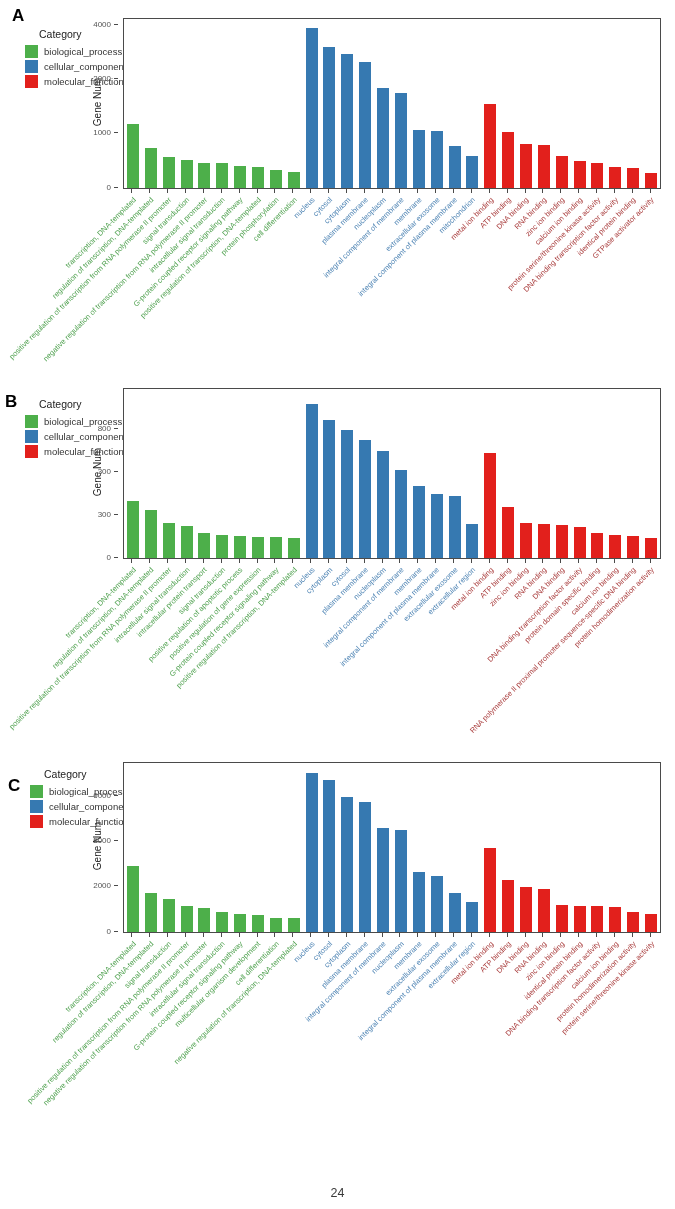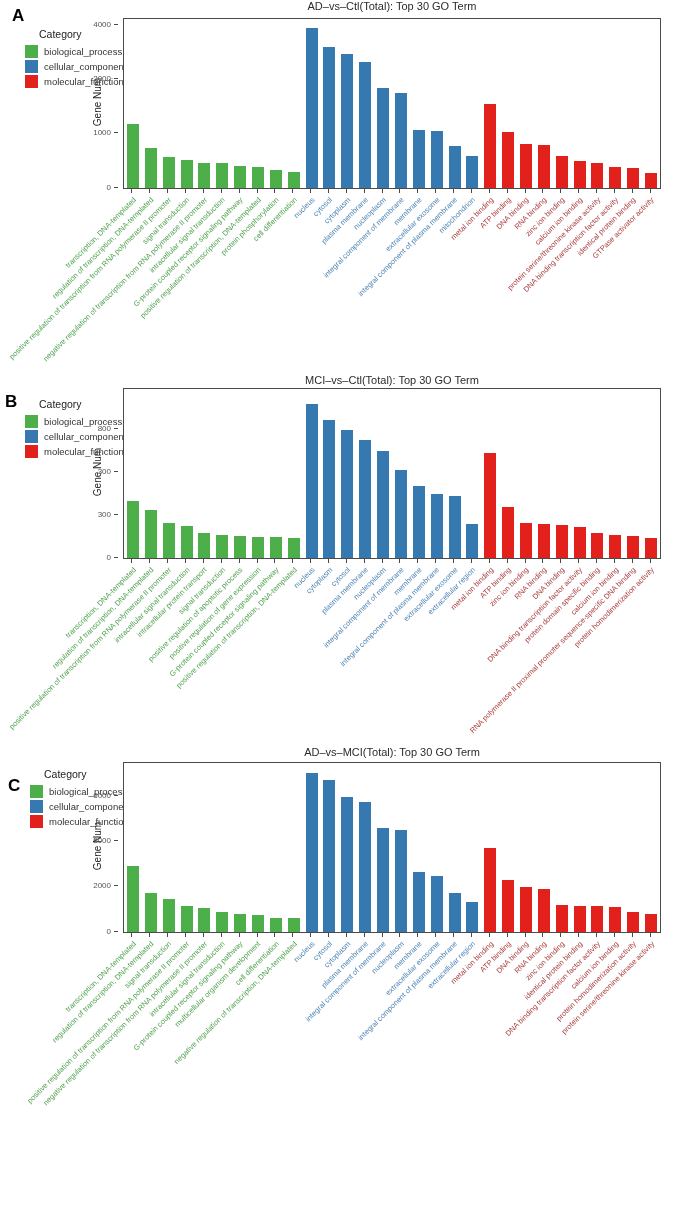--- a/index.html
+++ b/index.html
@@ -27,21 +27,20 @@
             transform:rotate(-45deg); transform-origin:100% 0%; }
   .page-number { position:absolute; top:1186px; left:0; width:675px; text-align:center; font-size:12.5px; color:#3a3a3a; }
 </style>
 </head>
 <body>
 
 <div class="page">
 
   <section class="panel" style="top:0px">
     <div class="panel-letter" style="left:12px;top:6px">A</div>
-    <div class="chart-title" style="top:0px">AD–vs–Ctl(Total): Top 30 GO Term</div>
     <div class="legend" style="left:25px;top:28px">
       <div class="legend-title">Category</div>
       <div class="legend-item">
         <span class="swatch" style="background: rgb(77, 175, 74);"></span>
         <span class="legend-label">biological_process</span>
       </div>
       <div class="legend-item">
         <span class="swatch" style="background: rgb(54, 121, 177);"></span>
         <span class="legend-label">cellular_component</span>
       </div>
@@ -152,21 +151,20 @@
         <div class="xlabel" style="right: 8.33333%; color: rgb(169, 60, 60);">DNA binding transcription factor activity</div>
         <div class="xtick-mark" style="left: calc(95% - 0.5px);"></div>
         <div class="xlabel" style="right: 5%; color: rgb(169, 60, 60);">identical protein binding</div>
         <div class="xtick-mark" style="left: calc(98.3333% - 0.5px);"></div>
         <div class="xlabel" style="right: 1.66667%; color: rgb(169, 60, 60);">GTPase activator activity</div>
       </div>
   </section>
 
   <section class="panel" style="top:372px">
     <div class="panel-letter" style="left:5px;top:20px">B</div>
-    <div class="chart-title" style="top:2px">MCI–vs–Ctl(Total): Top 30 GO Term</div>
     <div class="legend" style="left:25px;top:26px">
       <div class="legend-title">Category</div>
       <div class="legend-item">
         <span class="swatch" style="background: rgb(77, 175, 74);"></span>
         <span class="legend-label">biological_process</span>
       </div>
       <div class="legend-item">
         <span class="swatch" style="background: rgb(54, 121, 177);"></span>
         <span class="legend-label">cellular_component</span>
       </div>
@@ -277,21 +275,20 @@
         <div class="xlabel" style="right: 8.33333%; color: rgb(169, 60, 60);">calcium ion binding</div>
         <div class="xtick-mark" style="left: calc(95% - 0.5px);"></div>
         <div class="xlabel" style="right: 5%; color: rgb(169, 60, 60);">RNA polymerase II proximal promoter sequence-specific DNA binding</div>
         <div class="xtick-mark" style="left: calc(98.3333% - 0.5px);"></div>
         <div class="xlabel" style="right: 1.66667%; color: rgb(169, 60, 60);">protein homodimerization activity</div>
       </div>
   </section>
 
   <section class="panel" style="top:744px;height:465px">
     <div class="panel-letter" style="left:8px;top:32px">C</div>
-    <div class="chart-title" style="top:2px">AD–vs–MCI(Total): Top 30 GO Term</div>
     <div class="legend" style="left:30px;top:24px">
       <div class="legend-title">Category</div>
       <div class="legend-item">
         <span class="swatch" style="background: rgb(77, 175, 74);"></span>
         <span class="legend-label">biological_process</span>
       </div>
       <div class="legend-item">
         <span class="swatch" style="background: rgb(54, 121, 177);"></span>
         <span class="legend-label">cellular_component</span>
       </div>
@@ -400,13 +397,14 @@
         <div class="xlabel" style="right: 11.6667%; color: rgb(169, 60, 60);">DNA binding transcription factor activity</div>
         <div class="xtick-mark" style="left: calc(91.6667% - 0.5px);"></div>
         <div class="xlabel" style="right: 8.33333%; color: rgb(169, 60, 60);">calcium ion binding</div>
         <div class="xtick-mark" style="left: calc(95% - 0.5px);"></div>
         <div class="xlabel" style="right: 5%; color: rgb(169, 60, 60);">protein homodimerization activity</div>
         <div class="xtick-mark" style="left: calc(98.3333% - 0.5px);"></div>
         <div class="xlabel" style="right: 1.66667%; color: rgb(169, 60, 60);">protein serine/threonine kinase activity</div>
       </div>
   </section>
 
+  <div class="page-number">24</div>
 </div>
 
 </body></html>

